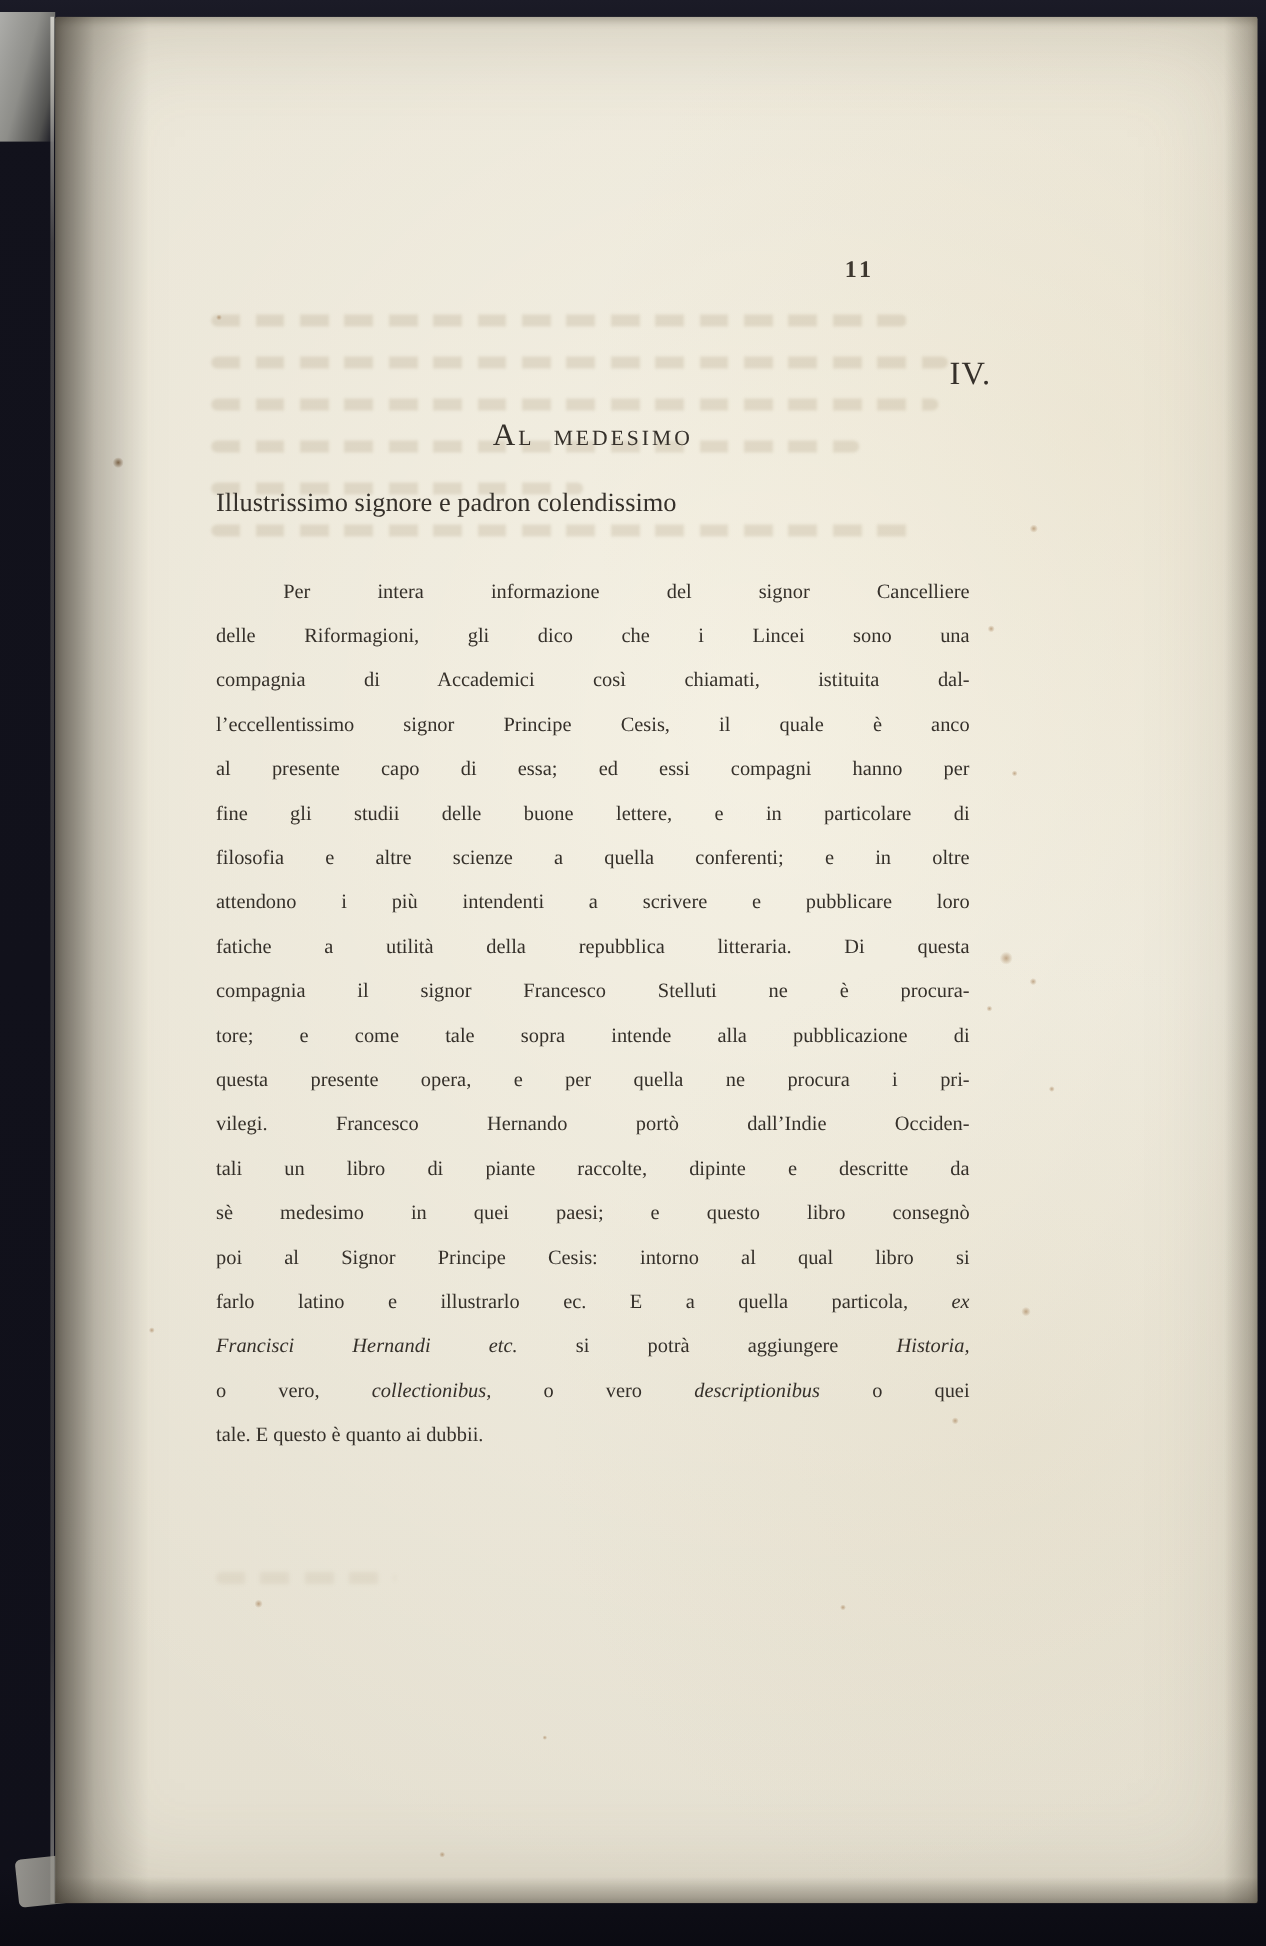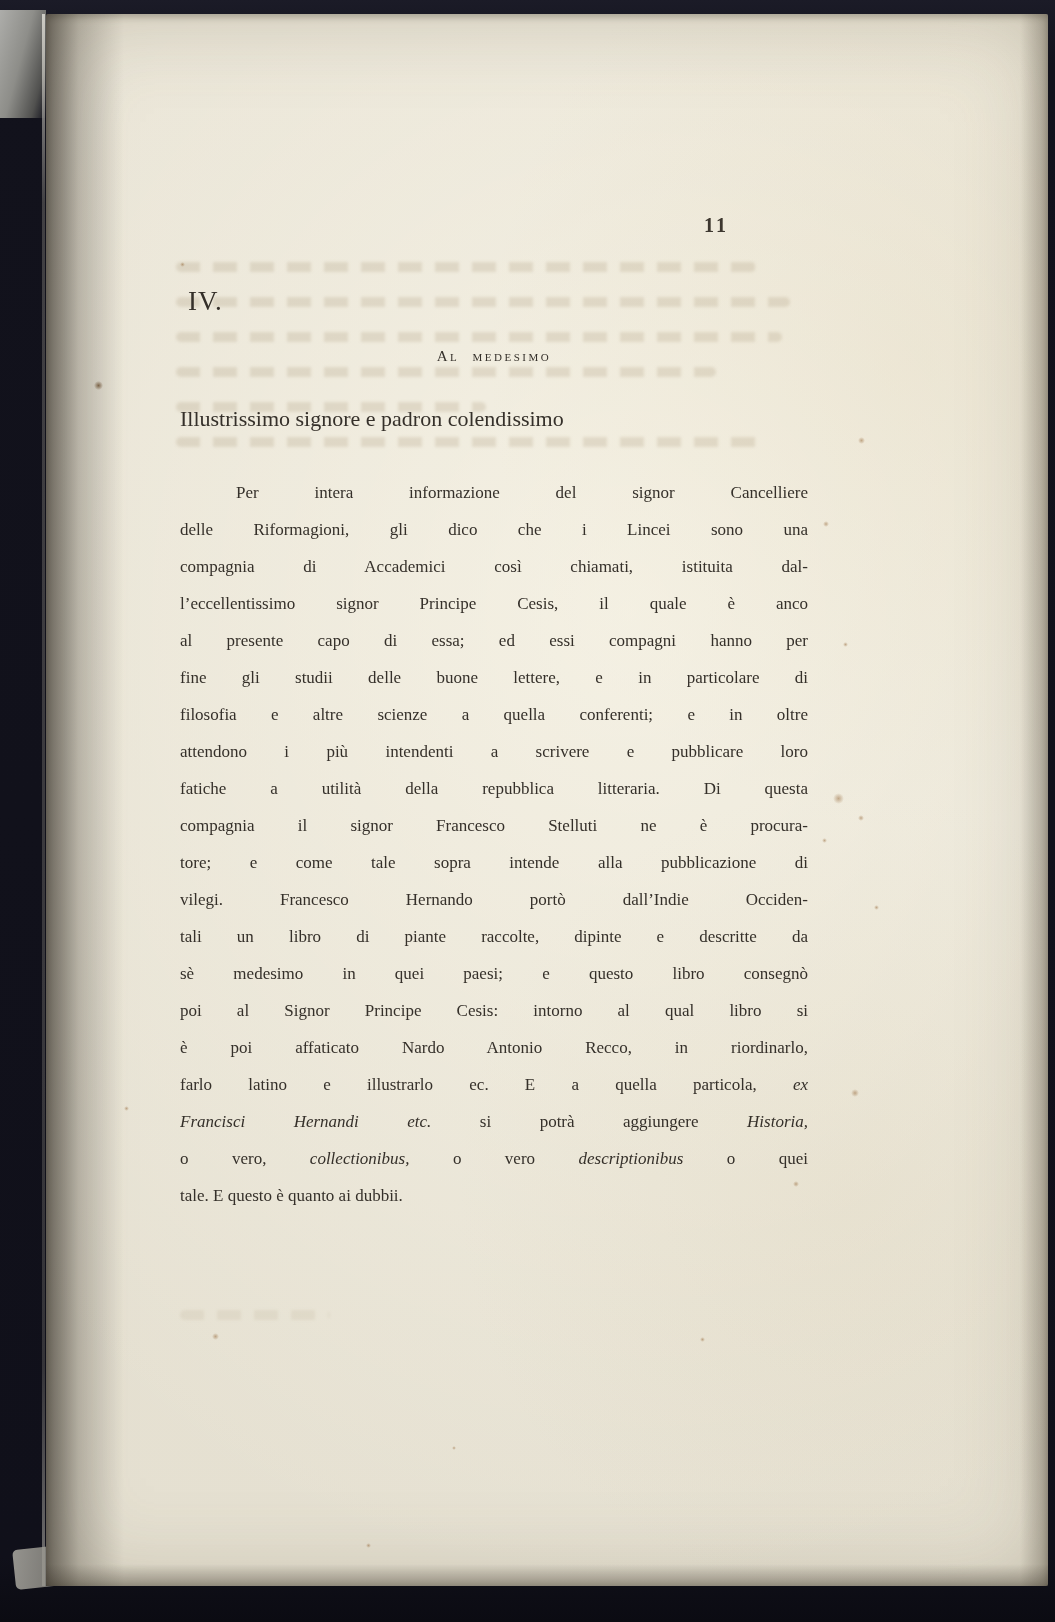--- a/index.html
+++ b/index.html
@@ -58,26 +58,26 @@
   .spot{position:absolute;border-radius:50%;
     background:radial-gradient(circle, rgba(146,100,52,.5), rgba(146,100,52,0) 70%);}
   .spot.dark{background:radial-gradient(circle, rgba(96,66,34,.75), rgba(96,66,34,0) 72%);}
   
   .text-block{position:absolute;left:134px;top:0;width:628px;color:var(--ink,#35302a);}
   .pagenum{
     position:absolute;left:524px;top:200px;font-size:20px;font-weight:bold;
     letter-spacing:3px;color:#3d372f;
   }
   .heading{
-    position:absolute;left:0;top:264px;width:100%;margin:8px;text-align:left;
+    position:absolute;left:0;top:264px;width:100%;margin:18px;text-align:right;
     font-size:27px;font-weight:normal;letter-spacing:1px;
   }
   .subheading{
     position:absolute;left:0;top:334px;width:100%;margin:0;text-align:center;
-    font-size:15px;font-weight:normal;font-variant:small-caps;
+    font-size:26px;font-weight:normal;font-variant:small-caps;
     letter-spacing:2.5px;word-spacing:7px;
   }
   .salutation{
     position:absolute;left:0;top:392px;width:100%;text-align:left;font-size:22px;
   }
   .body{position:absolute;left:0;top:460px;width:628px;font-size:17px;}
   .line{
     line-height:37px;height:37px;overflow:hidden;white-space:nowrap;
     text-align:justify;text-align-last:justify;
   }
@@ -122,25 +122,25 @@
           <div class="line"><span>delle Riformagioni, gli dico che i Lincei sono una</span></div>
           <div class="line"><span>compagnia di Accademici così chiamati, istituita dal-</span></div>
           <div class="line"><span>l’eccellentissimo signor Principe Cesis, il quale è anco</span></div>
           <div class="line"><span>al presente capo di essa; ed essi compagni hanno per</span></div>
           <div class="line"><span>fine gli studii delle buone lettere, e in particolare di</span></div>
           <div class="line"><span>filosofia e altre scienze a quella conferenti; e in oltre</span></div>
           <div class="line"><span>attendono i più intendenti a scrivere e pubblicare loro</span></div>
           <div class="line"><span>fatiche a utilità della repubblica litteraria. Di questa</span></div>
           <div class="line"><span>compagnia il signor Francesco Stelluti ne è procura-</span></div>
           <div class="line"><span>tore; e come tale sopra intende alla pubblicazione di</span></div>
+          <div class="line"><span>questa presente opera, e per quella ne procura i pri-</span></div>
           <div class="line"><span>vilegi. Francesco Hernando portò dall’Indie Occiden-</span></div>
           <div class="line"><span>tali un libro di piante raccolte, dipinte e descritte da</span></div>
           <div class="line"><span>sè medesimo in quei paesi; e questo libro consegnò</span></div>
           <div class="line"><span>poi al Signor Principe Cesis: intorno al qual libro si</span></div>
-          <div class="line"><span>è poi affaticato Nardo Antonio Recco, in riordinarlo,</span></div>
           <div class="line"><span>farlo latino e illustrarlo ec. E a quella particola, </span><span class="em">ex</span></div>
           <div class="line"><span class="em">Francisci Hernandi etc.</span><span> si potrà aggiungere </span><span class="em">Historia,</span></div>
           <div class="line"><span>o vero, </span><span class="em">collectionibus,</span><span> o vero </span><span class="em">descriptionibus</span><span> o quei</span></div>
           <div class="line last"><span>tale. E questo è quanto ai dubbii.</span></div>
         </div>
     </div>
 
     <div class="spot dark" style="left:48px;top:367px;width:9px;height:9px"></div>
     <div class="spot" style="left:134px;top:248px;width:5px;height:5px"></div>
     <div class="spot" style="left:812px;top:423px;width:7px;height:7px"></div>

